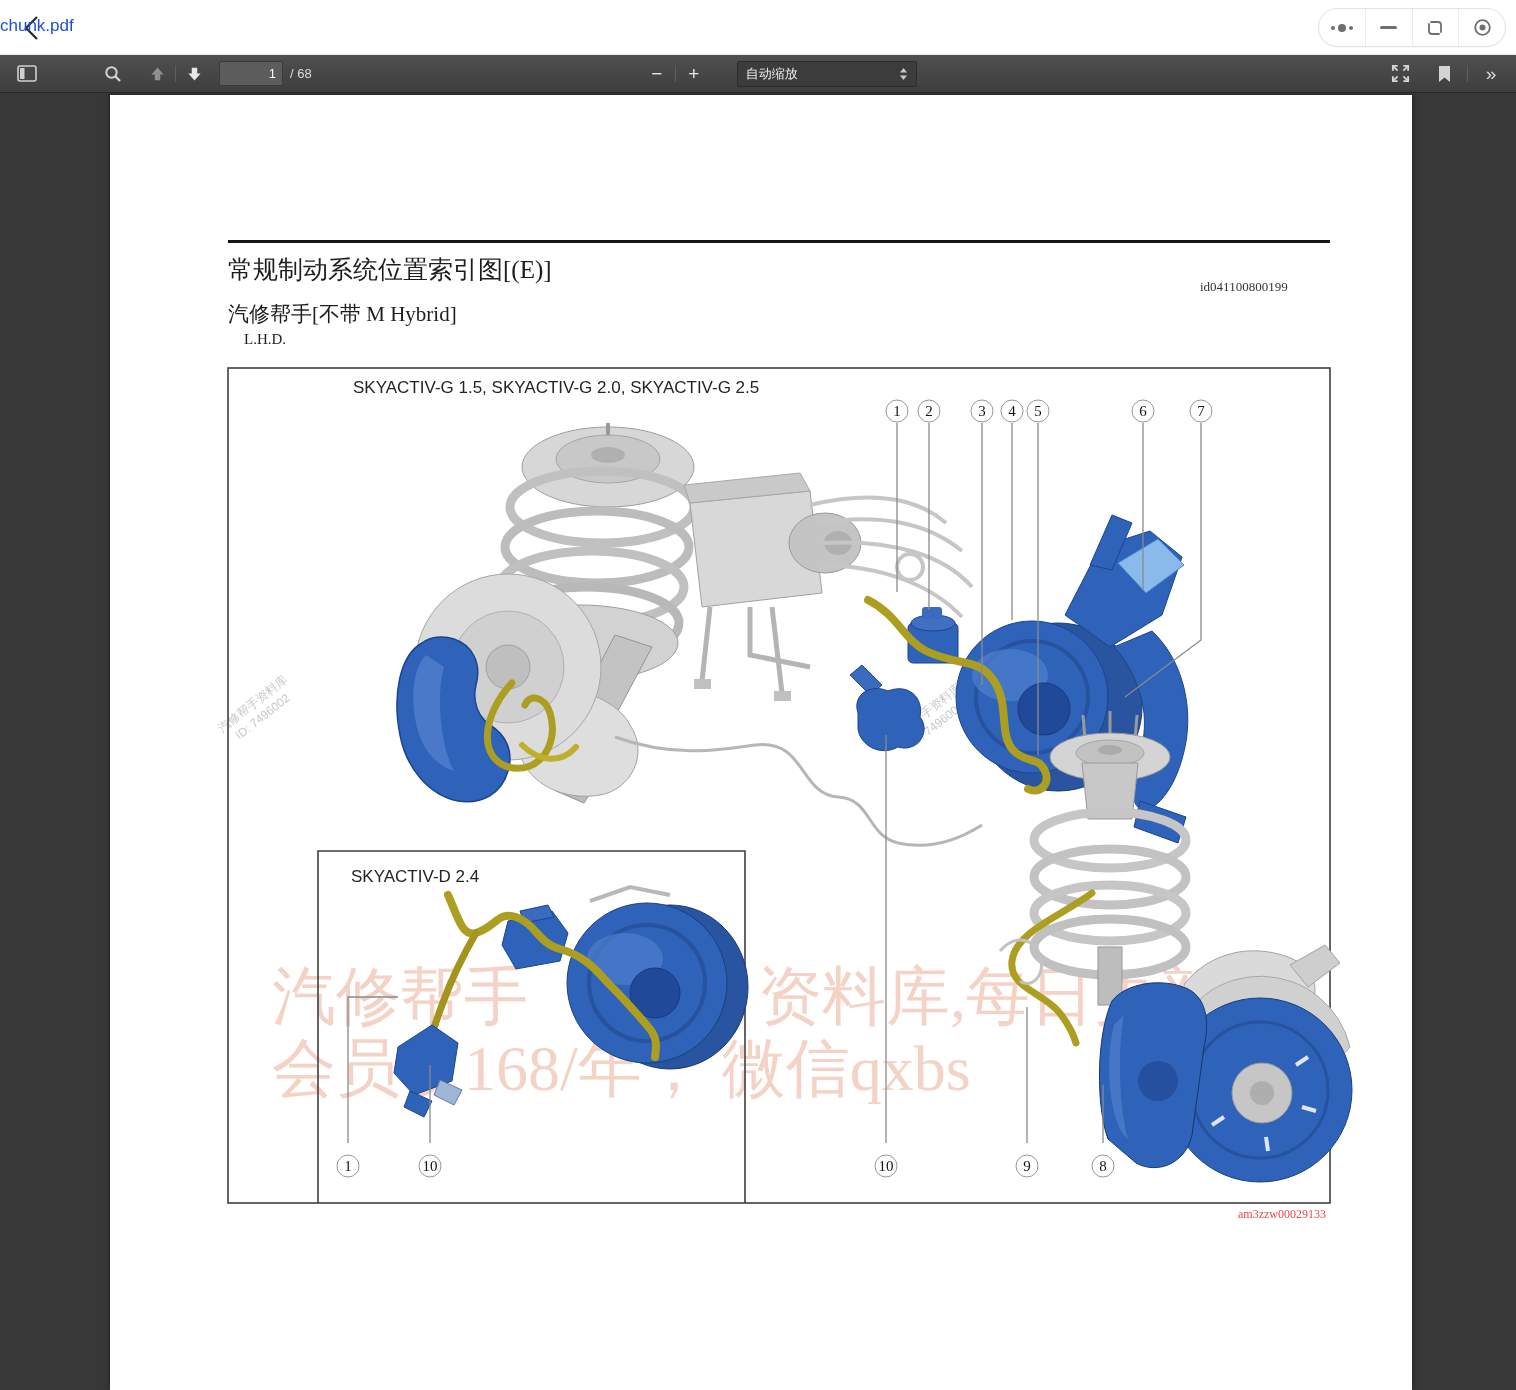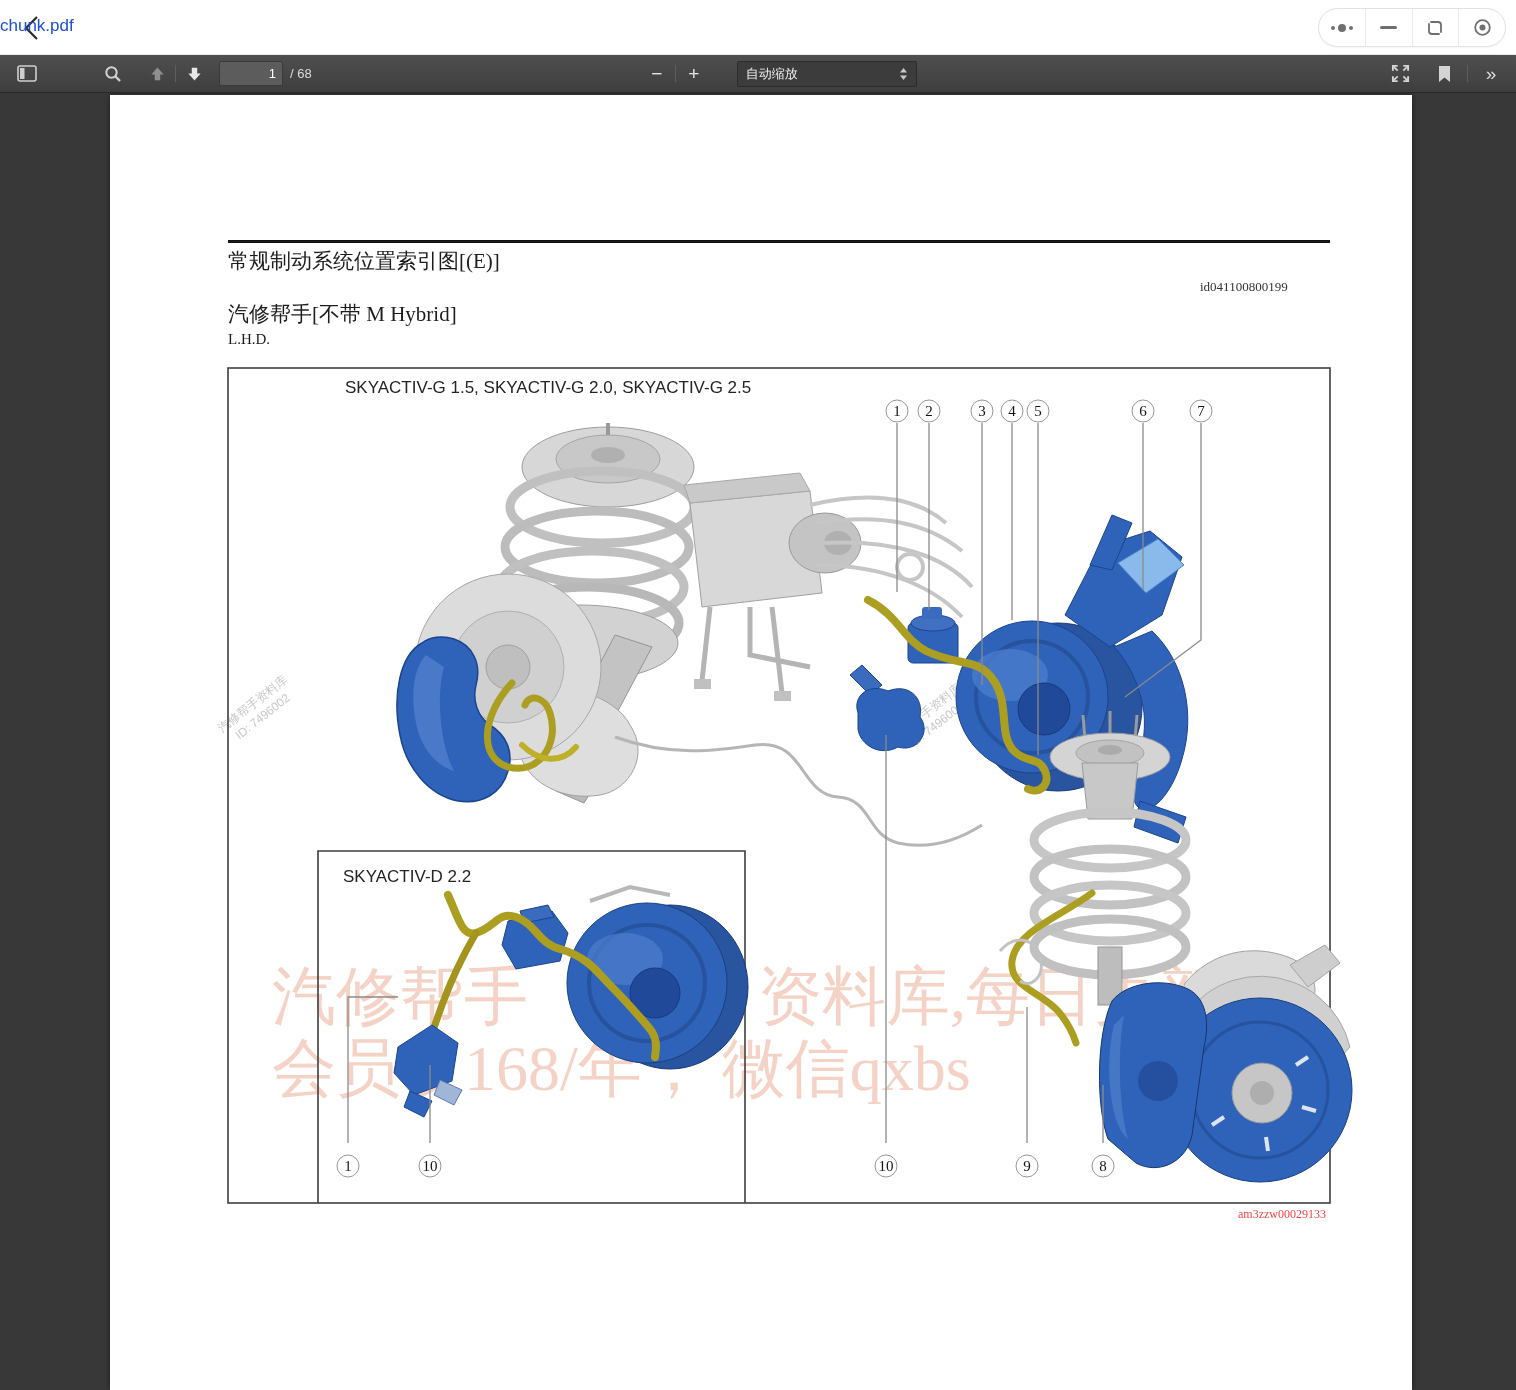--- a/index.html
+++ b/index.html
@@ -54,21 +54,21 @@
   .wm-stamp { position:absolute; font-size:12px; color:#c8c8c8; transform:rotate(-38deg);
               z-index:1; text-align:center; line-height:1.3; width:140px; }
 
   .fig-svg { position:absolute; left:0; top:0; z-index:2; }
 
   .cal { position:absolute; width:23px; height:23px; border:1px solid #979797; border-radius:50%;
          background:#fff; color:#141414; font-family:"Liberation Serif", serif; font-size:15px;
          display:flex; align-items:center; justify-content:center; z-index:3;
          transform:translate(-50%,-50%); }
 
-  .lbl { position:absolute; font-size:17px; color:#242424; z-index:3; white-space:nowrap; }
+  .lbl { position:absolute; font-size:17px; color:#242424; z-index:3; white-space:nowrap;margin-left:8px; }
 </style>
 </head>
 <body>
 
 <div class="appbar">
   <div class="back-btn">
     <svg width="22" height="30" viewBox="0 0 22 30">
       <polyline points="16,4 5,15 16,26" fill="none" stroke="#2a2a2a" stroke-width="2.2"></polyline>
     </svg>
   </div>
@@ -178,28 +178,28 @@
     <div class="wm-stamp" style="left:78px; top:600px">
       <div>汽修帮手资料库</div>
       <div>ID: 7496002</div>
     </div>
     <div class="wm-stamp" style="left:752px; top:608px">
       <div>汽修帮手资料库</div>
       <div>ID: 7496002</div>
     </div>
 
     <div class="hrule"></div>
-    <div class="pg-text serif" style="left:118px; top:152px; font-size:21px">常规制动系统位置索引图[(E)]</div>
+    <div class="pg-text serif" style="left:118px; top:158px; font-size:25px">常规制动系统位置索引图[(E)]</div>
     <div class="pg-text serif" style="left:1090px; top:184px; font-size:13px; color:#333">id041100800199</div>
     <div class="pg-text serif" style="left:118px; top:205px; font-size:21px">汽修帮手[不带 M Hybrid]</div>
-    <div class="pg-text serif" style="left:118px; top:236px; font-size:15px">L.H.D.</div>
+    <div class="pg-text serif" style="left:134px; top:236px; font-size:15px">L.H.D.</div>
     <div class="pg-text serif" style="left:1128px; top:1112px; font-size:12px; z-index:3; color:#ef4444">am3zzw00029133</div>
 
     <div class="lbl" style="left:235px; top:283px">SKYACTIV-G 1.5, SKYACTIV-G 2.0, SKYACTIV-G 2.5</div>
-    <div class="lbl" style="left:233px; top:772px">SKYACTIV-D 2.2</div>
+    <div class="lbl" style="left:233px; top:772px">SKYACTIV-D 2.4</div>
 
     <svg class="fig-svg" width="1302" height="1295" viewBox="0 0 1302 1295">
 
       <g>
         <rect x="118" y="273" width="1102" height="835" fill="none" stroke="#3f3f3f" stroke-width="1.6"></rect>
         <path d="M208 1108 V756 H635 V1108" fill="none" stroke="#3f3f3f" stroke-width="1.6"></path>
       </g>
 
       <g>
         <ellipse cx="498" cy="372" rx="86" ry="40" fill="#d7d7d7" stroke="#9d9d9d"></ellipse>

